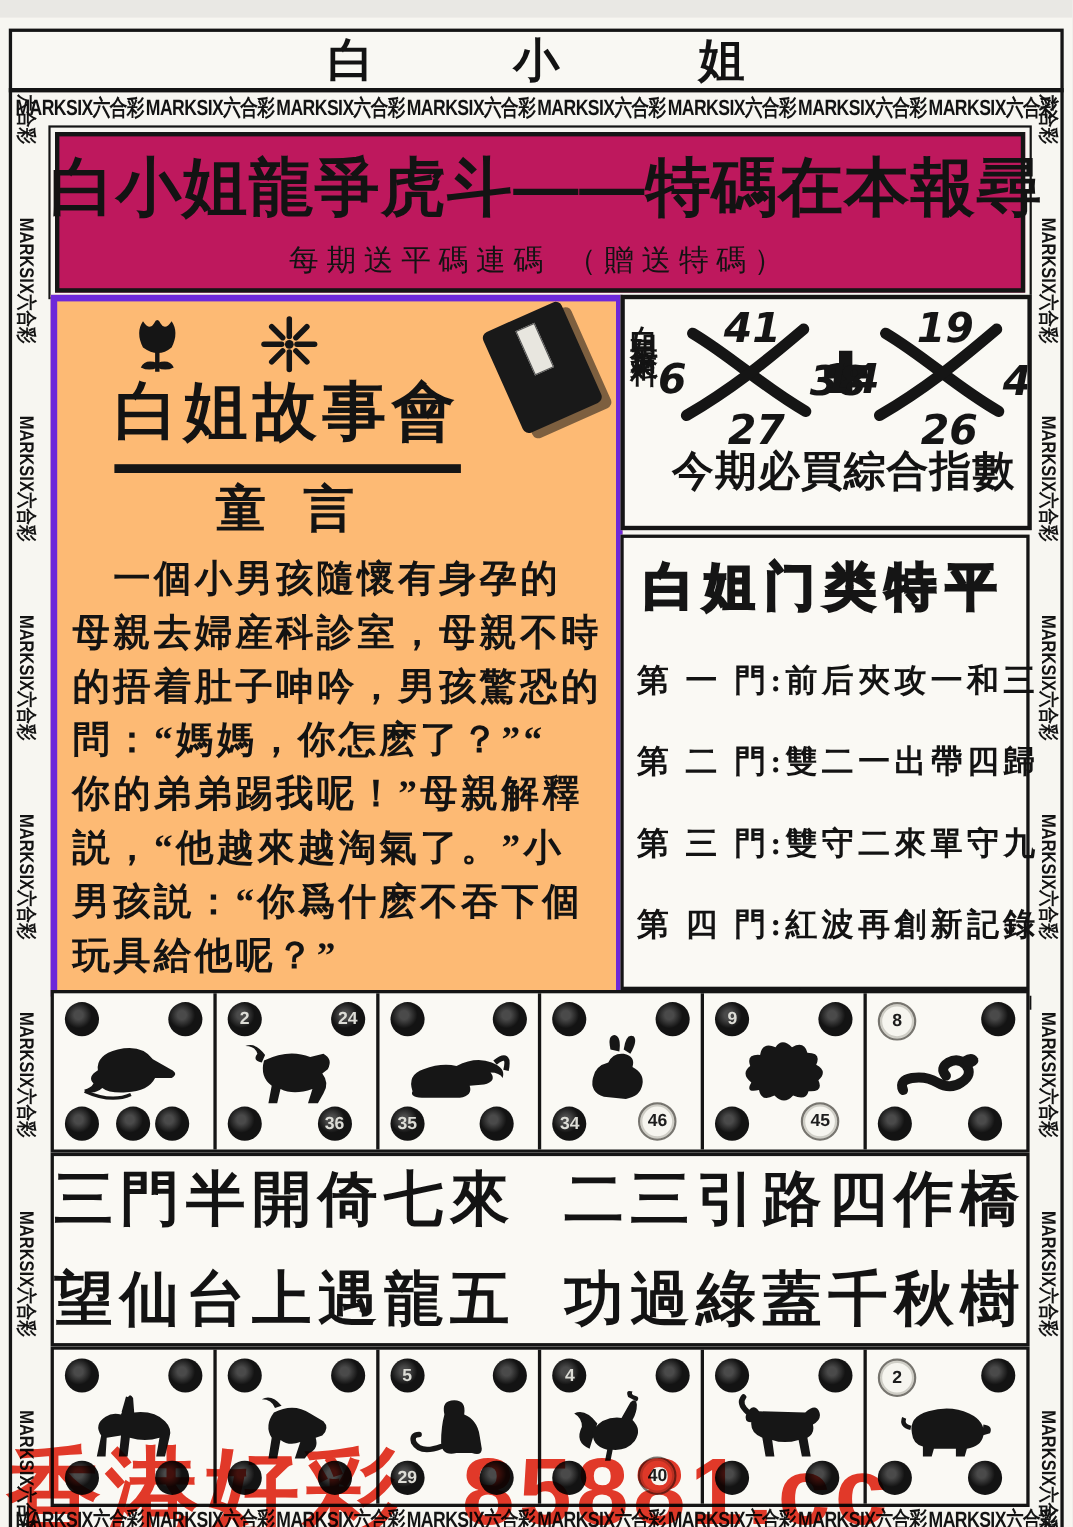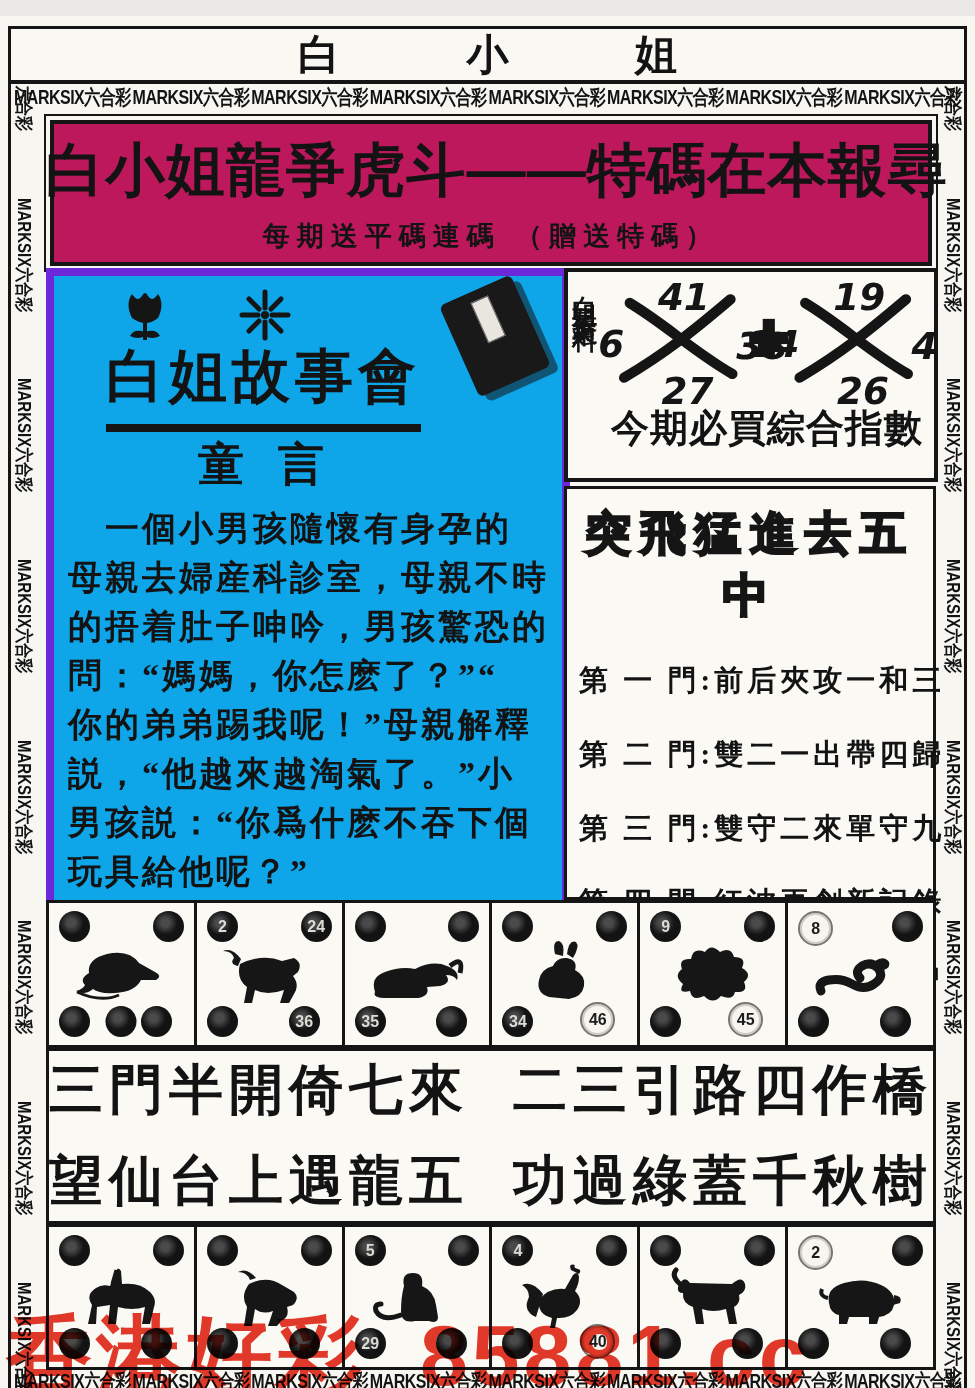--- a/index.html
+++ b/index.html
@@ -19,23 +19,23 @@
   .mx-col{position:absolute;top:70px;bottom:8px;width:30px;display:flex;flex-direction:column;
           justify-content:space-between;align-items:center;}
   .mx-col-left{left:8px;}
   .mx-col-right{right:8px;}
   .mx-vert{writing-mode:vertical-rl;text-orientation:sideways;font-weight:700;font-size:15px;
            letter-spacing:0;white-space:nowrap;transform:scaleX(1.2);}
   
   .headline-box{position:absolute;left:50px;top:104px;width:874px;height:138px;border:4px solid #151515;
                 outline:2px solid #151515;outline-offset:4px;background:#be185d;text-align:center;}
   .headline{margin-top:8px;font-size:58px;font-weight:900;letter-spacing:1px;white-space:nowrap;transform:scaleX(1.02);}
-  .subhead{margin-top:8px;font-size:27px;font-weight:700;letter-spacing:7px;}
-  
-  .story-box{position:absolute;left:46px;top:252px;width:508px;height:626px;border:8px solid #6d28d9;background:#0ea5e9;}
+  .subhead{margin-top:8px;font-size:27px;font-weight:400;letter-spacing:7px;}
+  
+  .story-box{position:absolute;left:46px;top:252px;width:508px;height:626px;border:6px solid #6d28d9;background:#fdba74;}
   .story-icons{position:absolute;left:0;top:0;right:0;height:120px;}
   .tulip{position:absolute;left:68px;top:12px;}
   .burst{position:absolute;left:178px;top:6px;}
   .book{position:absolute;right:28px;top:10px;width:78px;height:100px;background:#191919;border-radius:6px;
         transform:rotate(-24deg);box-shadow:6px 8px 0 rgba(20,20,20,.55);}
   .book .spine{position:absolute;left:30px;top:10px;width:17px;height:42px;background:#e8e6df;border:1px solid #555;}
   .story-title{position:absolute;left:52px;top:62px;font-size:58px;font-weight:900;letter-spacing:5px;
                border-bottom:8px solid #151515;padding-bottom:8px;white-space:nowrap;}
   .story-sub{position:absolute;left:0;right:60px;top:158px;text-align:center;font-size:46px;font-weight:700;
              letter-spacing:34px;font-family:"Liberation Serif",serif;}
@@ -197,21 +197,21 @@
         <text x="216" y="84" text-anchor="end">14</text>
         <text x="280" y="34" text-anchor="middle">19</text>
         <text x="336" y="86" text-anchor="start">42</text>
         <text x="284" y="134" text-anchor="middle">26</text>
       </g>
     </svg>
     <div class="tips-slogan">今期必買綜合指數</div>
   </div>
 
   <div class="gates-box">
-    <div class="gates-header">突飛猛進去五中</div>
+    <div class="gates-header">白姐门类特平</div>
     <div id="gates-lines">
         <div class="gate-line">第 一 門:前后夾攻一和三</div>
         <div class="gate-line">第 二 門:雙二一出帶四歸</div>
         <div class="gate-line">第 三 門:雙守二來單守九</div>
         <div class="gate-line">第 四 門:紅波再創新記錄</div>
         <div class="gate-line">第 五 門:突飛猛進去五中</div>
       </div>
   </div>
 
   <div class="strip strip-middle">

